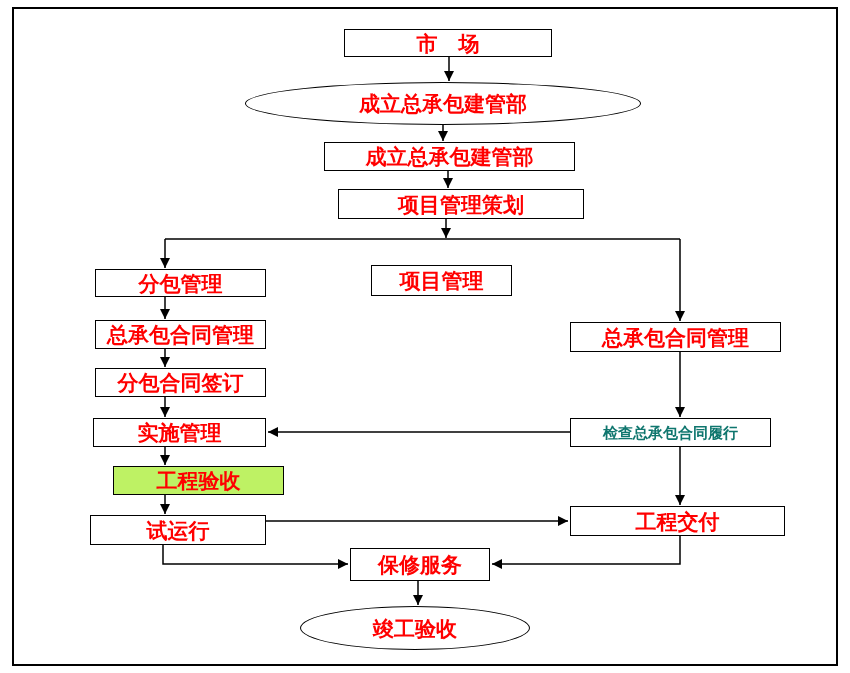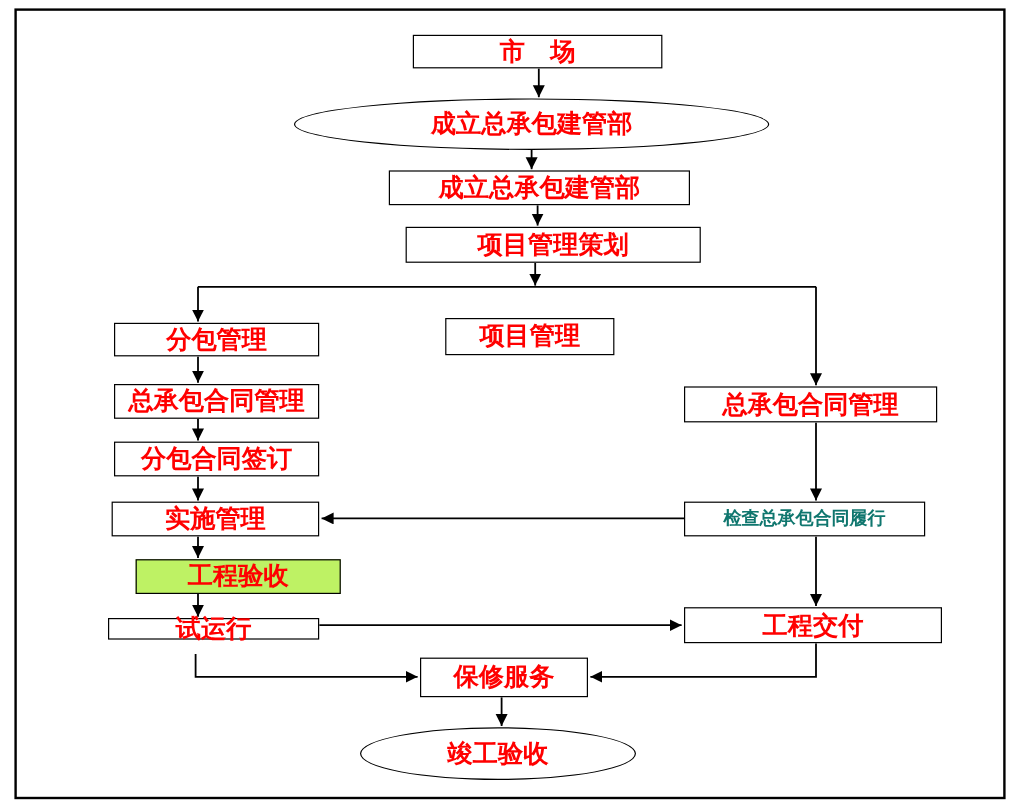--- a/index.html
+++ b/index.html
@@ -109,21 +109,21 @@
   <div class="node" style="left: 95px; top: 269px; width: 171px; height: 28px; color: rgb(255, 0, 0); border-color: rgb(0, 0, 0); background: rgb(255, 255, 255);">分包管理</div>
 
   <div class="node" style="left: 95px; top: 320px; width: 171px; height: 29px; color: rgb(255, 0, 0); border-color: rgb(0, 0, 0); background: rgb(255, 255, 255);">总承包合同管理</div>
 
   <div class="node" style="left: 95px; top: 368px; width: 171px; height: 29px; color: rgb(255, 0, 0); border-color: rgb(0, 0, 0); background: rgb(255, 255, 255);">分包合同签订</div>
 
   <div class="node" style="left: 93px; top: 418px; width: 173px; height: 29px; color: rgb(255, 0, 0); border-color: rgb(0, 0, 0); background: rgb(255, 255, 255); text-align: right;">实施管理</div>
 
   <div class="node" style="left: 113px; top: 466px; width: 171px; height: 29px; color: rgb(255, 0, 0); border-color: rgb(0, 0, 0); background: #bef264;">工程验收</div>
 
-  <div class="node" style="left: 90px; top: 515px; width: 176px; height: 18px; color: rgb(255, 0, 0); border-color: rgb(0, 0, 0); background: rgb(255, 255, 255);">试运行</div>
+  <div class="node" style="left: 90px; top: 515px; width: 176px; height: 30px; color: rgb(255, 0, 0); border-color: rgb(0, 0, 0); background: rgb(255, 255, 255);">试运行</div>
 
   <div class="node" style="left: 570px; top: 322px; width: 211px; height: 30px; color: rgb(255, 0, 0); border-color: rgb(0, 0, 0); background: rgb(255, 255, 255);">总承包合同管理</div>
 
   <div class="node" style="left: 570px; top: 418px; width: 201px; height: 29px; font-size: 15px; color: #0f766e; border-color: rgb(0, 0, 0); background: rgb(255, 255, 255);">检查总承包合同履行</div>
 
   <div class="node" style="left: 570px; top: 506px; width: 215px; height: 30px; color: rgb(255, 0, 0); border-color: rgb(0, 0, 0); background: rgb(255, 255, 255);">工程交付</div>
 
   <div class="node" style="left: 350px; top: 548px; width: 140px; height: 33px; color: rgb(255, 0, 0); border-color: rgb(0, 0, 0); background: rgb(255, 255, 255);">保修服务</div>
 
   <div class="node ellipse" style="left: 300px; top: 606px; width: 230px; height: 44px; color: rgb(255, 0, 0); border-color: rgb(0, 0, 0); background: rgb(255, 255, 255);">竣工验收</div>

